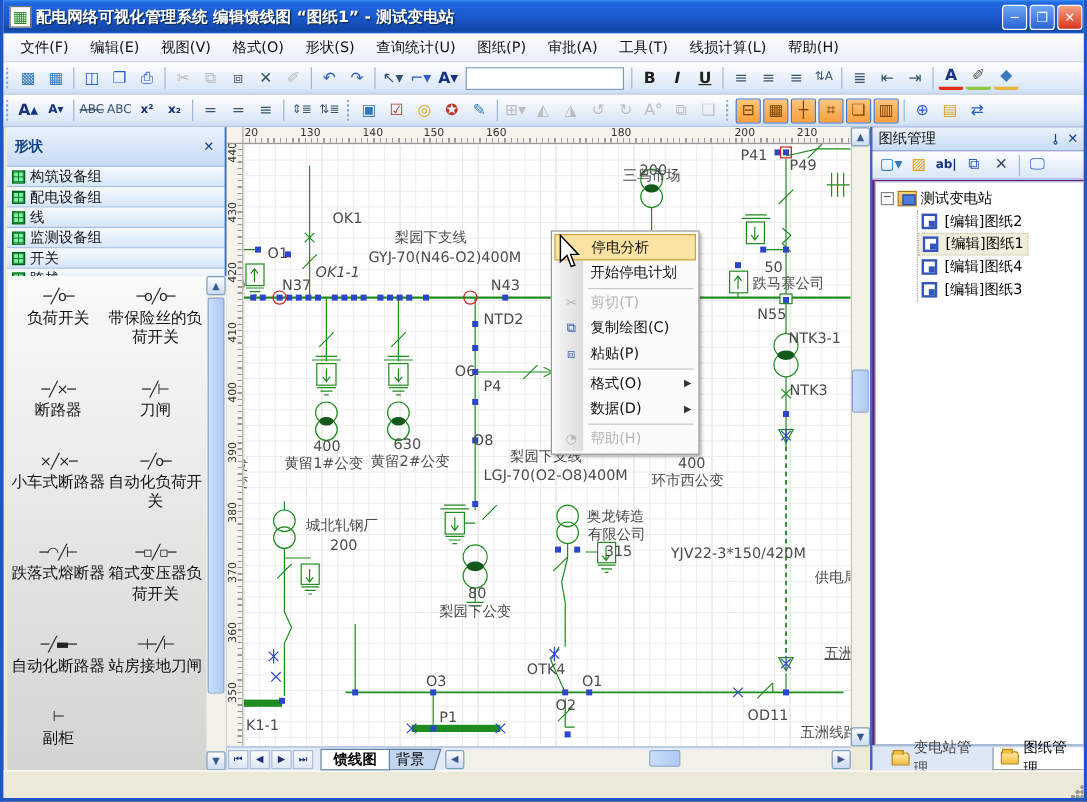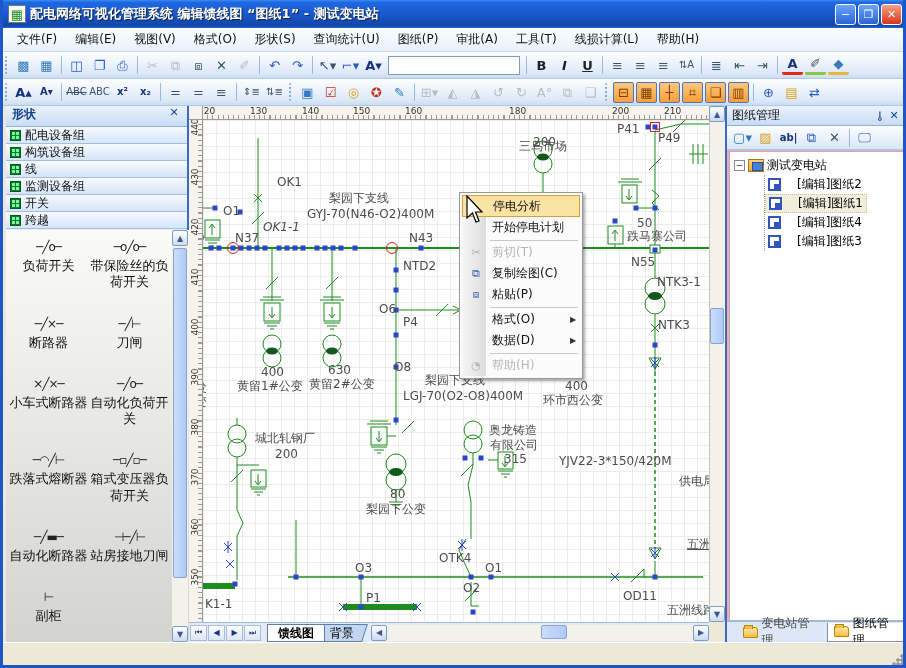--- a/index.html
+++ b/index.html
@@ -30,21 +30,21 @@
   .ic-b{font-weight:bold;color:#222;} .ic-i{font-style:italic;font-weight:bold;color:#222;} .ic-u{text-decoration:underline;font-weight:bold;color:#222;}
   .ul-red{font-weight:bold;color:#17327E;border-bottom:3px solid #E02A1C;height:19px;}
   .ul-green{border-bottom:3px solid #8DC63F;height:19px;color:#555;}
   .ic-fill{color:#3C7ABE;border-bottom:3px solid #E8B43C;height:19px;}
   .strike{text-decoration:line-through;}
   .sm{font-size:10px;}
   .on{background:linear-gradient(180deg,#FDC77C,#F89E3C);border:1px solid #4A74C9;color:#7A3F00;}
   .combo{width:132px;height:19px;background:#fff;border:1px solid #7F9DB9;margin:0 3px;font-size:11px;padding:1px 3px;}
   
   .shape-panel{position:absolute;left:3px;top:106px;width:183px;height:536px;border-right:2px solid #3A6AC4;background:#E8EEF7;}
-  .sp-header{height:21px;background:linear-gradient(180deg,#EAF2FD,#C9DCF5);border-bottom:1px solid #8FB0DC;display:flex;padding:0 6px;gap:48px;}
+  .sp-header{height:33px;background:linear-gradient(180deg,#EAF2FD,#C9DCF5);border-bottom:1px solid #8FB0DC;display:flex;align-items:center;padding:0 6px;gap:48px;}
   .sp-title{font-size:12px;font-weight:bold;color:#15428B;flex:1;}
   .sp-close{font-size:11px;color:#15428B;width:14px;text-align:center;}
   .sp-group{height:17px;background:linear-gradient(180deg,#F6FAFE,#D5E5F8);border-bottom:1px solid #A3BEE0;display:flex;align-items:center;padding:0 4px;gap:4px;}
   .grp-icon{width:11px;height:11px;background:
      linear-gradient(#0a7c28 1px,transparent 1px),linear-gradient(90deg,#0a7c28 1px,transparent 1px),#7CF5A0;
      background-size:4px 4px;border:1px solid #065c1c;}
   .sp-group span.glabel{font-size:12px;color:#111;}
   .sp-body{position:absolute;left:0;top:124px;bottom:0;width:183px;background:linear-gradient(180deg,#FAFAF8,#D3D4CF);overflow:hidden;}
   .shape-grid{position:absolute;left:2px;top:10px;width:162px;display:grid;grid-template-columns:1fr 1fr;row-gap:26px;}
   .shape-item{display:flex;flex-direction:column;align-items:center;justify-content:flex-start;}
@@ -86,33 +86,33 @@
   .vscroll{position:absolute;left:706px;top:106px;width:16px;height:516px;background:#F2F1EA;border-left:1px solid #C8C5B2;}
   
   .bottombar{position:absolute;left:186px;top:622px;width:520px;height:20px;background:#E4EAF6;border-top:1px solid #9FB6D8;display:flex;align-items:center;}
   .navbtn{width:17px;height:16px;font-size:8px;color:#17327E;background:linear-gradient(180deg,#FCFCFC,#DCE6F5);border:1px solid #A8BCDC;display:flex;align-items:center;justify-content:center;margin-left:1px;}
   .ftab{height:18px;display:flex;align-items:center;padding:0 10px;font-size:12px;border:1px solid #5E7FA8;margin-top:1px;}
   .ftab.active{background:#fff;font-weight:bold;z-index:2;justify-content:flex-end;}
   .ftab.skew{background:#C2D6F0;transform:skewX(-18deg);margin-left:-6px;}
   .ftab.skew .ftab-label{transform:skewX(18deg);font-weight:normal;}
   .hs-track{position:relative;flex:1;height:16px;background:#F2F1EA;margin-left:6px;}
   
-  .right-panel{position:absolute;left:722px;top:106px;width:181px;height:536px;background:#fca5a5;border-left:2px solid #3A6AC4;}
+  .right-panel{position:absolute;left:722px;top:106px;width:181px;height:536px;background:#701a75;border-left:2px solid #3A6AC4;}
   .rp-header{height:20px;background:linear-gradient(180deg,#EAF2FD,#C9DCF5);border-bottom:1px solid #8FB0DC;display:flex;align-items:center;padding:0 5px;}
   .rp-title{flex:1;font-size:12px;color:#111;}
   .pin-icon{font-size:12px;color:#15428B;transform:rotate(90deg);width:14px;text-align:center;}
   .rp-close{font-size:11px;color:#15428B;width:14px;text-align:center;}
   .rp-toolbar{height:24px;background:linear-gradient(180deg,#FDFEFF,#D8E6F7);border-bottom:1px solid #AEC7E8;display:flex;align-items:center;padding-left:4px;}
   .rp-tree{position:absolute;left:2px;top:45px;right:2px;bottom:21px;background:#fff;border:1px solid #A8B8CC;overflow:hidden;padding:4px 0 0 4px;}
   .tree-root-row{display:flex;align-items:center;gap:3px;height:19px;font-size:12px;}
   .expander{width:11px;height:11px;border:1px solid #888;background:#fff;font-size:9px;line-height:9px;text-align:center;color:#333;}
   .subst-icon{width:16px;height:13px;background:linear-gradient(180deg,#FFD670,#E8A93C);border:1px solid #A8761A;position:relative;}
   .subst-icon:after{content:"";position:absolute;left:3px;top:2px;width:9px;height:7px;background:#4D7EDB;border:1px solid #244F9E;}
   .tree-children{margin-left:30px;border-left:1px dotted #A0A0A0;}
-  .tree-row{display:flex;align-items:center;gap:16px;height:19px;font-size:12px;padding:0 3px;width:max-content;text-align:right;}
+  .tree-row{display:flex;align-items:center;gap:6px;height:19px;font-size:12px;padding:0 3px;width:max-content;text-align:right;}
   .tree-row.sel{background:#F1EDDB;border:1px dotted #C9C2A0;}
   .draw-ic{width:13px;height:13px;background:#fff;border:2px solid #3355BB;position:relative;}
   .draw-ic:after{content:"";position:absolute;right:0;bottom:0;width:5px;height:5px;background:#3355BB;}
   .rp-tabs{position:absolute;left:0;bottom:0;width:100%;height:21px;background:#DEE7F5;border-top:1px solid #9FB6D8;display:flex;align-items:center;padding-left:10px;gap:2px;}
   .rtab{display:flex;align-items:center;gap:4px;height:19px;padding:0 6px;font-size:12px;color:#444;}
   .rtab.active{background:#fff;border:1px solid #808EA0;border-top:none;color:#000;}
   .folder-ic{width:15px;height:11px;background:linear-gradient(180deg,#FFE9A8,#F2BE45);border:1px solid #B8860B;border-radius:1px 3px 1px 1px;position:relative;}
   .folder-ic:before{content:"";position:absolute;left:0;top:-3px;width:7px;height:3px;background:#F2BE45;border:1px solid #B8860B;border-bottom:none;}
   
   .statusbar{position:absolute;left:-3px;top:642px;width:906px;height:26px;background:#ECE9D8;border-top:1px solid #fff;}
@@ -244,26 +244,26 @@
 
   <div class="shape-panel">
     <div class="sp-header">
       <span class="sp-title">形状</span>
       <span class="sp-close">✕</span>
     </div>
     <div>
 
         <div class="sp-group">
           <span class="grp-icon"></span>
-          <span class="glabel">配电设备组</span>
+          <span class="glabel">构筑设备组</span>
         </div>
 
         <div class="sp-group">
           <span class="grp-icon"></span>
-          <span class="glabel">构筑设备组</span>
+          <span class="glabel">配电设备组</span>
         </div>
 
         <div class="sp-group">
           <span class="grp-icon"></span>
           <span class="glabel">线</span>
         </div>
 
         <div class="sp-group">
           <span class="grp-icon"></span>
           <span class="glabel">监测设备组</span>

